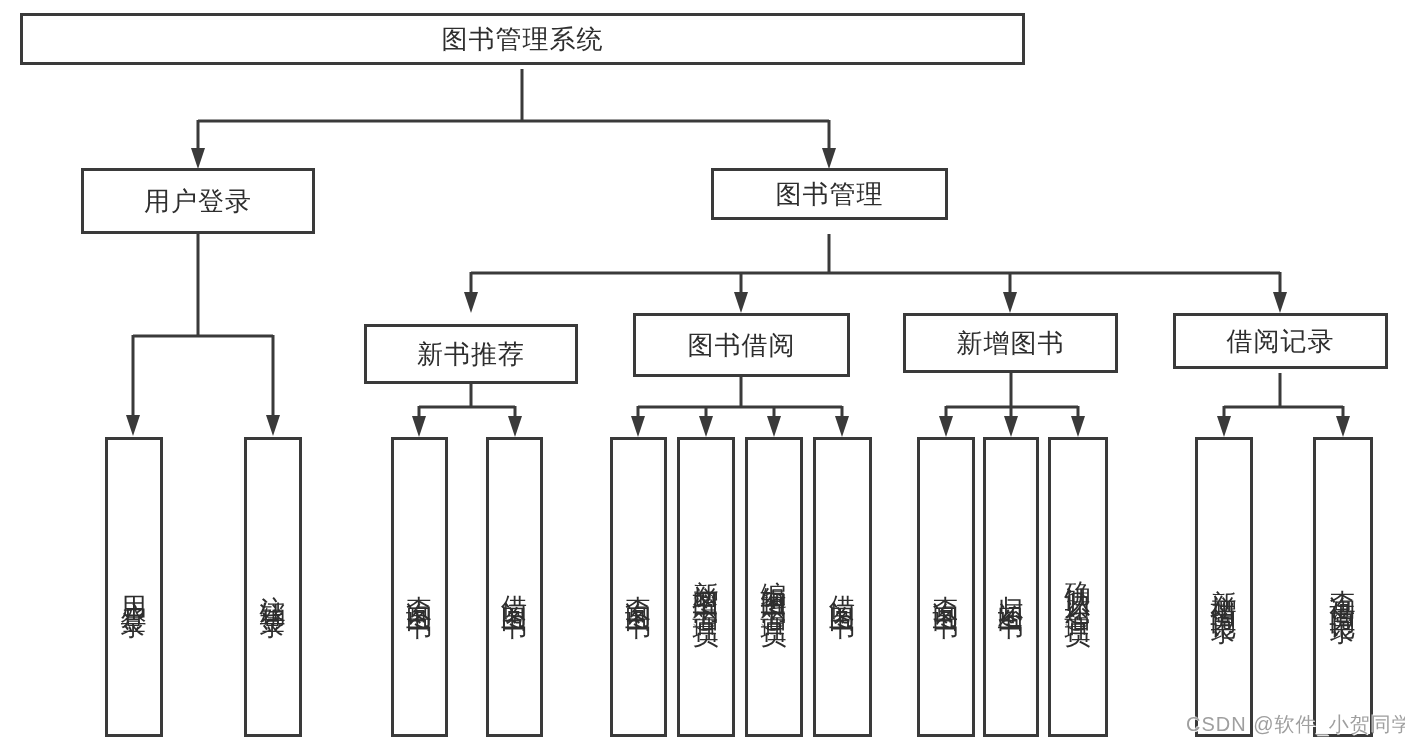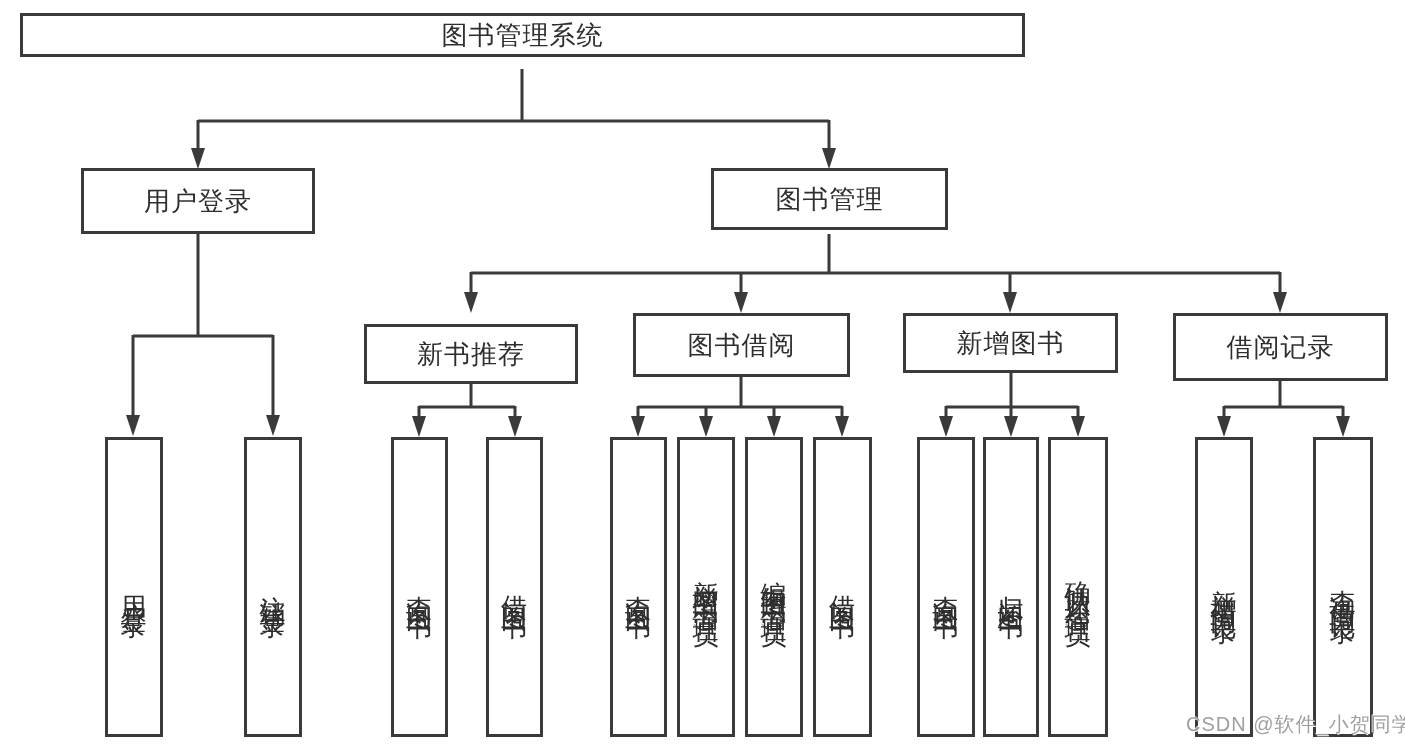--- a/index.html
+++ b/index.html
@@ -94,41 +94,41 @@
       <polygon points="767,416 781,416 774,437"></polygon>
       <polygon points="835,416 849,416 842,437"></polygon>
       <polygon points="939,416 953,416 946,437"></polygon>
       <polygon points="1004,416 1018,416 1011,437"></polygon>
       <polygon points="1071,416 1085,416 1078,437"></polygon>
       <polygon points="1217,416 1231,416 1224,437"></polygon>
       <polygon points="1336,416 1350,416 1343,437"></polygon>
     </g>
   </svg>
 
-  <div class="node" style="left:20px;top:13px;width:1005px;height:44px">
+  <div class="node" style="left:20px;top:13px;width:1005px;height:52px">
     <span>图书管理系统</span>
   </div>
 
   <div class="node" style="left:81px;top:168px;width:234px;height:66px">
     <span>用户登录</span>
   </div>
-  <div class="node" style="left:711px;top:168px;width:237px;height:62px">
+  <div class="node" style="left:711px;top:168px;width:237px;height:52px">
     <span>图书管理</span>
   </div>
 
   <div class="node" style="left:364px;top:324px;width:214px;height:60px">
     <span>新书推荐</span>
   </div>
   <div class="node" style="left:633px;top:313px;width:217px;height:64px">
     <span>图书借阅</span>
   </div>
   <div class="node" style="left:903px;top:313px;width:215px;height:60px">
     <span>新增图书</span>
   </div>
-  <div class="node" style="left:1173px;top:313px;width:215px;height:68px">
+  <div class="node" style="left:1173px;top:313px;width:215px;height:56px">
     <span>借阅记录</span>
   </div>
 
   <div class="node leaf" style="left:105px;top:437px;width:58px;height:300px">
     <span class="v">用户登录</span>
   </div>
   <div class="node leaf" style="left:244px;top:437px;width:58px;height:300px">
     <span class="v">注销登录</span>
   </div>
   <div class="node leaf" style="left:391px;top:437px;width:57px;height:300px">

